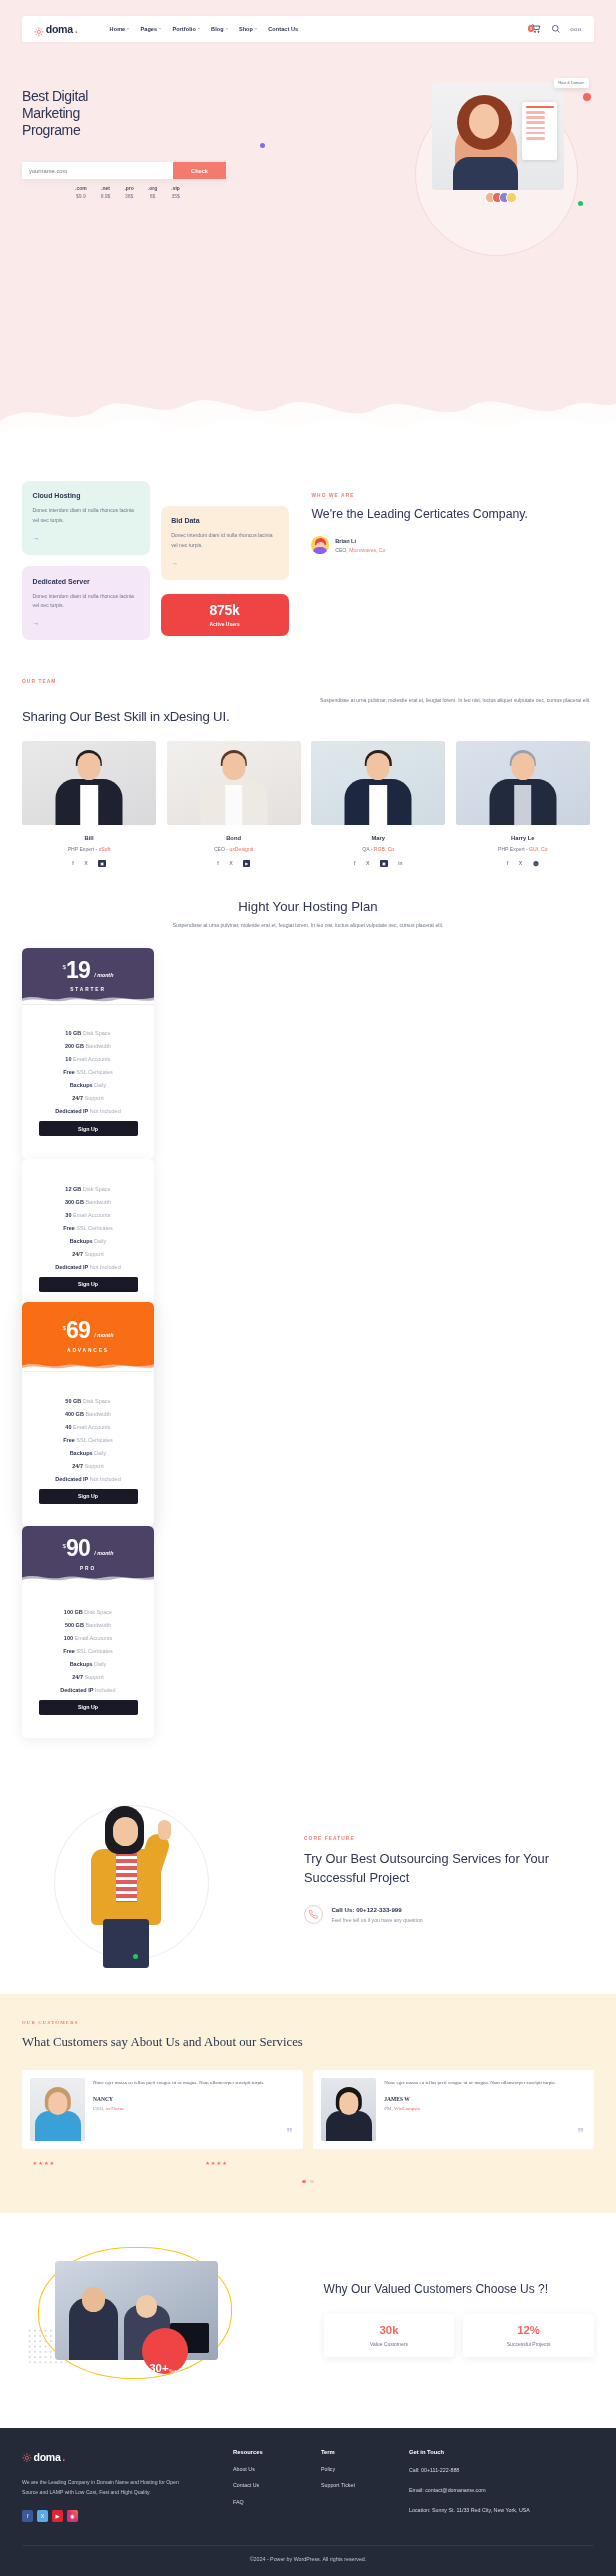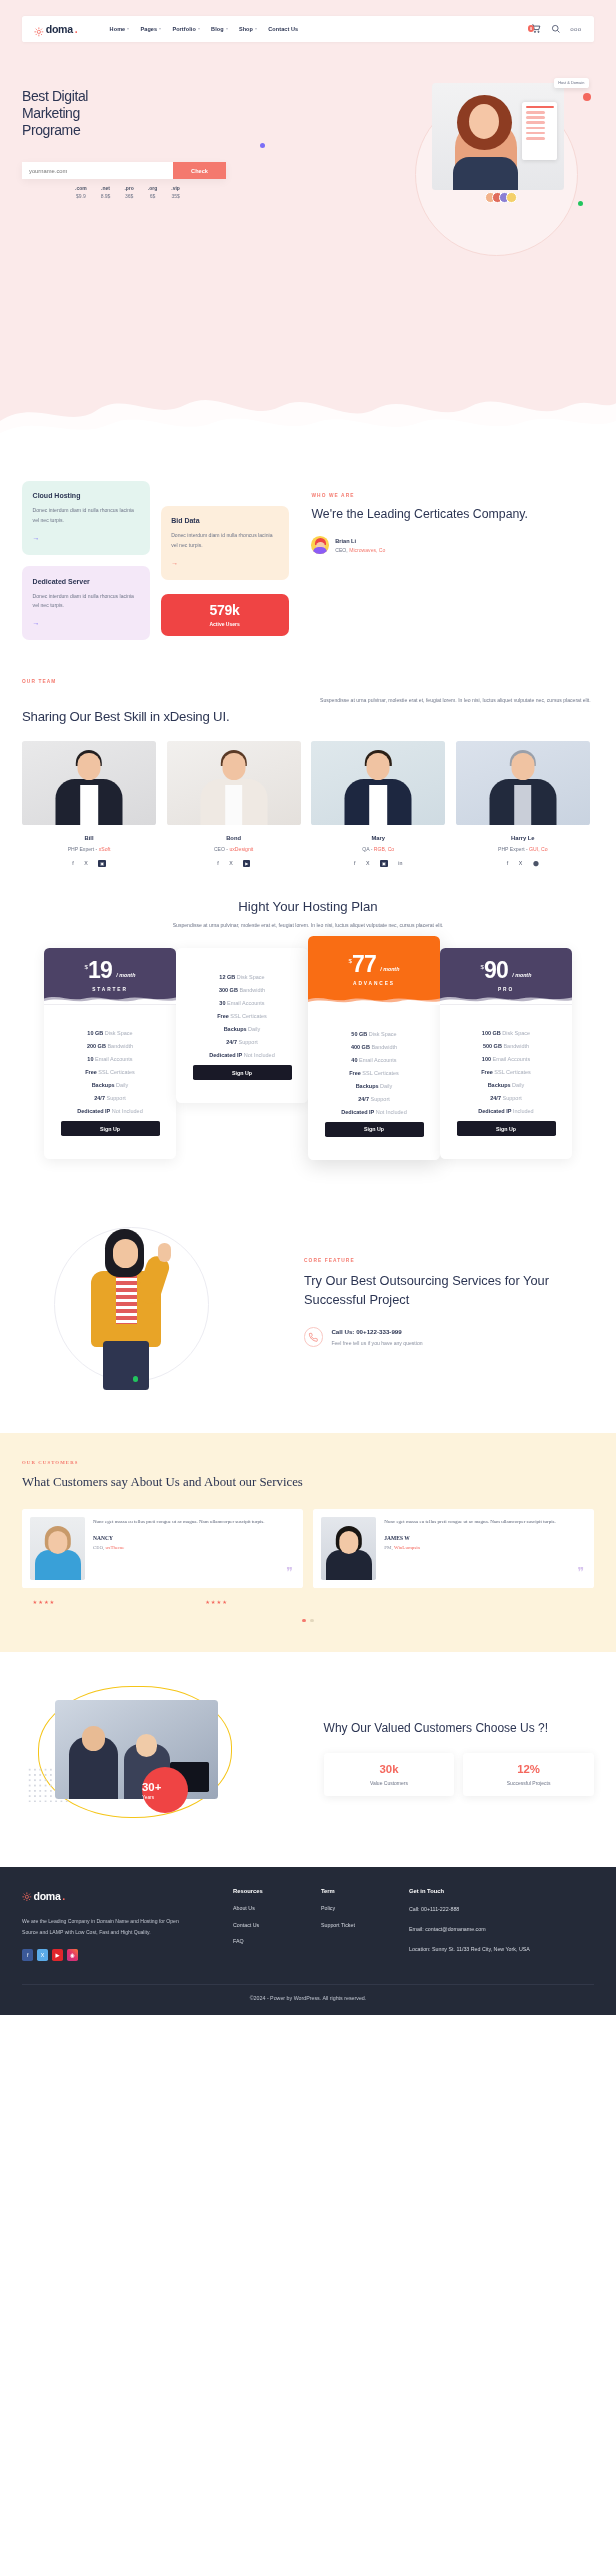--- a/index.html
+++ b/index.html
@@ -182,21 +182,21 @@
   .team-role { text-align: center; font-size: 5.1px; color: #6e7588; margin-top: 5.3px; }
   .team-role .hl { color: #f4685e; }
   .team-socials { display: flex; justify-content: center; gap: 10.6px; margin-top: 8px; }
   .soc { font-size: 5.3px; color: #4c5468; cursor: pointer; }
   .soc.box { background:#2c3553; color:#fff; padding:0.9px 1.8px; border-radius:0.9px; font-size:4px; }
 
   
   .pricing { padding: 23px 22px 26.4px 22px; }
   .pricing-title { text-align: center; font-size: 13.2px; color: #2c3553; font-weight: 500; }
   .pricing-sub { text-align: center; font-size: 5.1px; color: #6e7588; margin-top: 8.8px; }
-  .plans { display: flex; justify-content: center; margin-top: 19.4px; align-items: flex-start; }
+  .plans { display: flex; justify-content: center; margin-top: 19.4px; align-items: flex-start; flex-direction: column; }
   .plan {
     width: 132px; background: #fff; border-radius: 5.3px; overflow: hidden;
     box-shadow: 0 2.6px 12.3px rgba(0,0,0,0.07);
   }
   .plan.featured { margin-top: -12.3px; box-shadow: 0 5.3px 19.4px rgba(0,0,0,0.13); }
   .plan-head { height: 56px; position: relative; display:flex; flex-direction:column; align-items:center; justify-content:center; }
   .plan-head.dark { background: #4c4266; }
   .plan-head.orange { background: #f96d14; }
   .plan-head.featured-h { height: 69px; }
   .price-row { display: flex; align-items: flex-start; color: #fff; }
@@ -208,21 +208,21 @@
   .plan-feats { padding: 26.4px 8.8px 12.3px 8.8px; }
   .feat { text-align: center; font-size: 5.5px; color: #a7adba; margin-bottom: 7px; }
   .feat b { color: #2c3553; }
   .plan-btn {
     display: block; margin: 5.3px auto 10.6px auto; width: 99px; height: 15px; background: #191927;
     color: #fff; border: none; border-radius: 1.8px; font-size: 5.3px; font-weight: bold;
     cursor: pointer; font-family: "Liberation Sans", sans-serif;
   }
 
   
-  .cta { display: flex; padding: 23px 22px 35px 22px; }
+  .cta { display: flex; padding: 23px 22px 18px 22px; }
   .cta-left { width: 282px; position: relative; height: 189px; }
   .cta-ring {
     position:absolute; left: 32px; top: 17.6px; width: 155px; height: 155px; border-radius: 50%;
     border: 0.9px solid #ececf2;
   }
   .cta-person { position:absolute; left: 55px; top: 7px; width: 106px; height: 176px; }
   .cp-hair { position:absolute; left: 28px; top: 12.3px; width: 39px; height: 48px; border-radius: 19.4px 19.4px 14px 14px; background:#1b1b22; }
   .cp-face { position:absolute; left: 36px; top: 23px; width: 25px; height: 29px; border-radius: 12.3px; background:#f1c5a0; }
   .cp-jacket { position:absolute; left: 14px; top: 55px; width: 70px; height: 76px; background:#e8a427; border-radius: 12.3px 12.3px 5.3px 5.3px; }
   .cp-shirt { position:absolute; left: 39px; top: 55px; width: 21px; height: 53px;
@@ -275,21 +275,21 @@
     background: linear-gradient(150deg,#cfd7e2, #9aa6b8);
     overflow: hidden;
   }
   .wp-m1 { position:absolute; left: 14px; bottom: 0; width: 49px; height: 62px; background:#2b3146; border-radius: 17.6px 17.6px 0 0; }
   .wp-m1h { position:absolute; left: 27px; bottom: 48px; width: 23px; height: 25px; border-radius: 11.4px; background:#e8bb94; }
   .wp-m2 { position:absolute; left: 69px; bottom: 0; width: 46px; height: 55px; background:#3a4158; border-radius: 16px 16px 0 0; }
   .wp-m2h { position:absolute; left: 81px; bottom: 42px; width: 21px; height: 23px; border-radius: 10.6px; background:#f0cba8; }
   .wp-screen { position:absolute; right: 8.8px; bottom: 7px; width: 39px; height: 30px; background:#11131c; border-radius: 1.8px; }
   .badge-years {
     position: absolute; left: 120px; top: 85px; width: 46px; height: 46px; border-radius: 50%;
-    background: #ef4444; color: #fff; display:flex; flex-direction:column; align-items:flex-start; justify-content:center;
+    background: #ef4444; color: #fff; display:flex; flex-direction:row; align-items:flex-end; justify-content:center;
   }
   .badge-years .n { font-size: 11.4px; font-weight: bold; }
   .badge-years .t { font-size: 4.8px; margin-top: 1.8px; }
   .dot-grid { position:absolute; left: 5.3px; top: 85px; width: 42px; height: 35px;
     background-image: radial-gradient(#d5d8e0 0.8px, transparent 0.9px);
     background-size: 5.3px 5.3px; }
   .why-right { flex: 1; padding-left: 10.6px; }
   .why-title { font-size: 12px; line-height: 1.5; color: #2c3553; font-weight: 500; }
   .why-stats { display: flex; gap: 8.8px; margin-top: 16px; }
   .why-stat {
@@ -467,21 +467,21 @@
       </div>
     </div>
 
     <div class="svc-col">
       <div class="svc-card cream">
         <div class="svc-title">Bid Data</div>
         <div class="svc-desc">Donec interdum diam id nulla rhoncus lacinia vel nec turpis.</div>
         <span class="svc-arrow arrow-coral">→</span>
       </div>
       <div class="stat-card">
-        <div class="stat-num">579k</div>
+        <div class="stat-num">875k</div>
         <div class="stat-label">Active Users</div>
       </div>
     </div>
 
     <div class="about-col">
       <div class="eyebrow">WHO WE ARE</div>
       <div class="about-title">We're the Leading Certicates Company.</div>
       <div class="person-row">
         <div class="person-av">
           <span class="pav-hair"></span>
@@ -614,21 +614,21 @@
           <div class="feat"><b>24/7</b><span> Support</span></div>
           <div class="feat"><b>Dedicated IP</b><span> Not Included</span></div>
           <button class="plan-btn">Sign Up</button>
         </div>
       </div>
 
       <div class="plan featured">
         <div class="plan-head orange featured-h">
           <div class="price-row">
             <span class="price-cur">$</span>
-            <span class="price-val">77</span>
+            <span class="price-val">69</span>
             <span class="price-per">/ month</span>
           </div>
           <div class="plan-tier">ADVANCES</div>
           <svg class="wave" viewBox="0 0 150 12" preserveAspectRatio="none">
             <path d="M0,12 L0,5 C18,0 28,9 46,5 C64,1 74,9 92,5 C110,1 124,9 150,4 L150,12 Z" fill="#fbb08a"></path>
             <path d="M0,12 L0,8 C20,3 32,11 52,7 C72,3 84,11 104,7 C122,3 134,10 150,7 L150,12 Z" fill="#ffffff"></path>
           </svg>
         </div>
         <div class="plan-feats">
           <div class="feat"><b>50 GB</b><span> Disk Space</span></div>

